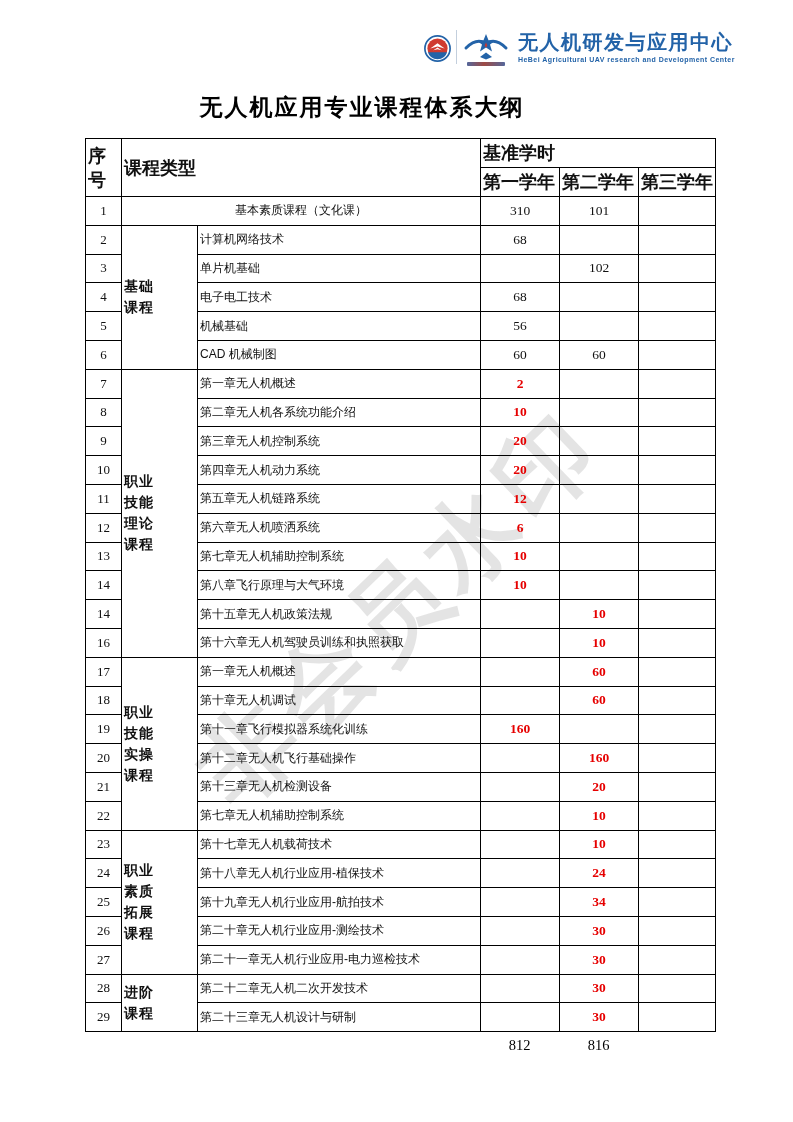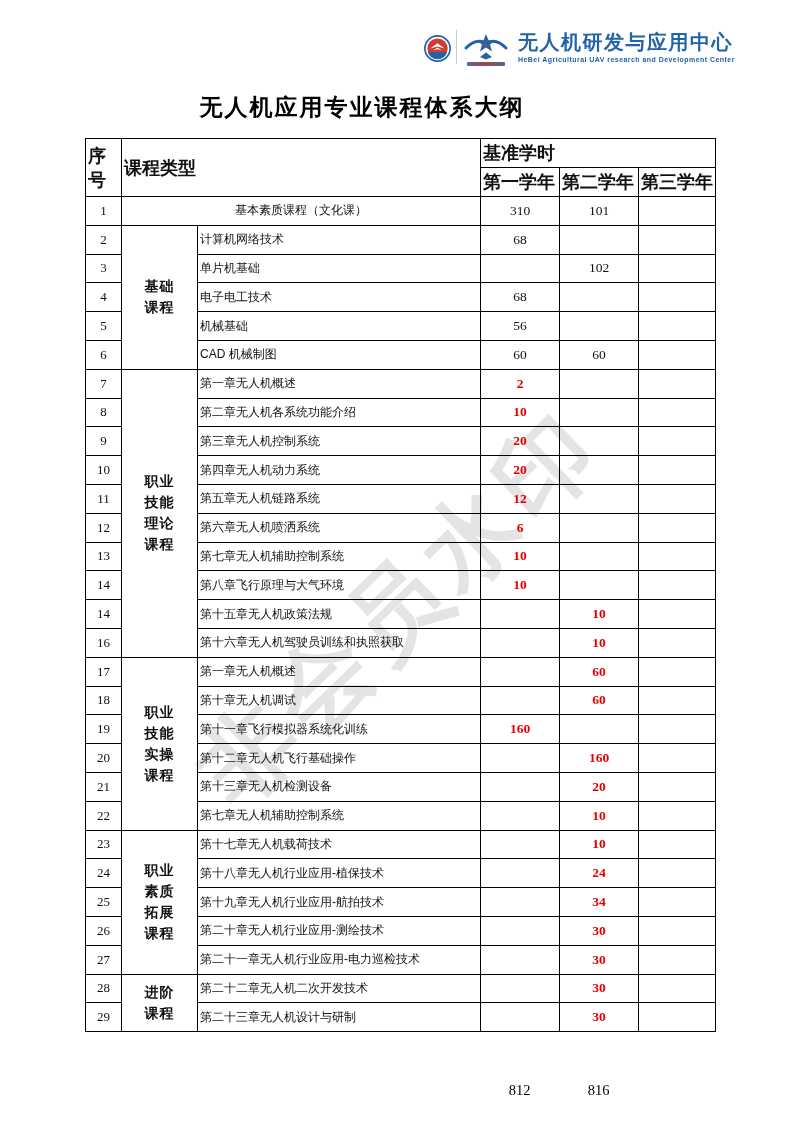--- a/index.html
+++ b/index.html
@@ -47,33 +47,33 @@
     border-collapse:collapse;table-layout:fixed;width:630px;
     background:transparent;border:1.5px solid #000;
   }
   table.course th,table.course td{
     border:1px solid #000;padding:0 2px;overflow:hidden;background:transparent;
   }
   thead th{font-weight:bold;font-size:18px;height:28px;text-align:left;}
   tr.data{height:28.8px;}
   td.no{font-family:"Liberation Serif",serif;font-size:13px;text-align:center;}
   td.group{
-    font-weight:bold;font-size:14px;text-align:center;vertical-align:middle;
+    font-weight:bold;font-size:14px;text-align:left;vertical-align:middle;
     white-space:pre-line;line-height:1.5;letter-spacing:1px;
   }
   td.name{font-size:12px;text-align:left;padding-left:2px;}
   td.name.center{text-align:center;}
   td.val{font-family:"Liberation Serif",serif;font-size:13.5px;text-align:center;}
   td.val.red{color:#e60000;font-weight:bold;}
   
   .totals{
     position:absolute;left:85px;top:1033px;width:630px;height:26px;z-index:1;
     font-family:"Liberation Serif",serif;font-size:14.5px;color:#000;
   }
-  .totals .t{position:absolute;top:4px;width:79px;text-align:center;margin-top:45px;}
+  .totals .t{position:absolute;top:4px;width:79px;text-align:center;}
   .totals .t1{left:395px;}
   .totals .t2{left:474px;}
 </style>
 </head>
 <body>
 
 <div class="watermark">非会员水印</div>
 
 <div class="header-logos">
   <svg width="27" height="27" viewBox="0 0 27 27" style="margin-bottom:2px;">

